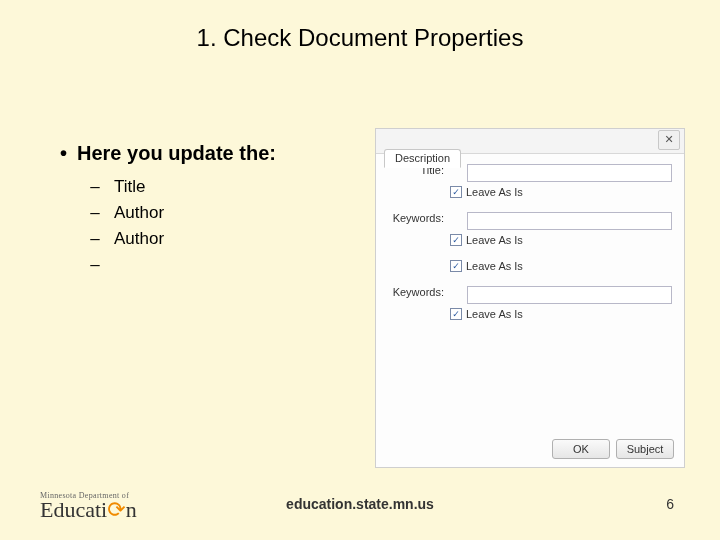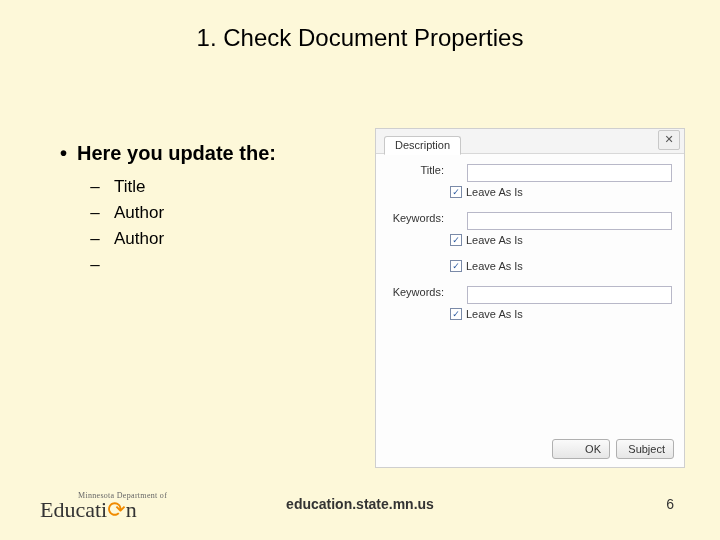--- a/index.html
+++ b/index.html
@@ -86,21 +86,21 @@
   }
   .dialog-tab {
     margin-left: 8px;
     padding: 2px 10px 3px 10px;
     background: #ffffff;
     border: 1px solid #c8c8c8;
     border-bottom: 1px solid #ffffff;
     border-radius: 3px 3px 0 0;
     font-size: 11px;
     position: relative;
-    top: 2px;
+    top: 15px;
   }
   .dialog-close {
     position: absolute;
     right: 4px;
     top: 1px;
     width: 20px;
     height: 18px;
     border: 1px solid #c8c8c8;
     border-radius: 2px;
     background: #f0f0f0;
@@ -162,21 +162,21 @@
     display: flex;
     gap: 6px;
   }
   .dbtn {
     min-width: 58px;
     height: 20px;
     border: 1px solid #b0b0b0;
     background: linear-gradient(#fafafa, #e6e6e6);
     border-radius: 3px;
     font-size: 11px;
-    text-align: right;
+    text-align: center;
     line-height: 18px;
     box-sizing: border-box;
     padding: 0 8px;
   }
 
   
   .footer-url {
     position: absolute;
     bottom: 28px;
     left: 0;
@@ -196,21 +196,20 @@
   .logo {
     position: absolute;
     bottom: 20px;
     left: 40px;
     font-family: Georgia, "Times New Roman", serif;
   }
   .logo .ltop {
     font-size: 8px;
     color: #666;
     letter-spacing: 0.3px;
-    margin-left: 38px;
   }
   .logo .lbot {
     font-size: 22px;
     color: #333;
     line-height: 20px;
   }
   .logo .lbot .accent {
     color: #f08a00;
   }
 </style>

